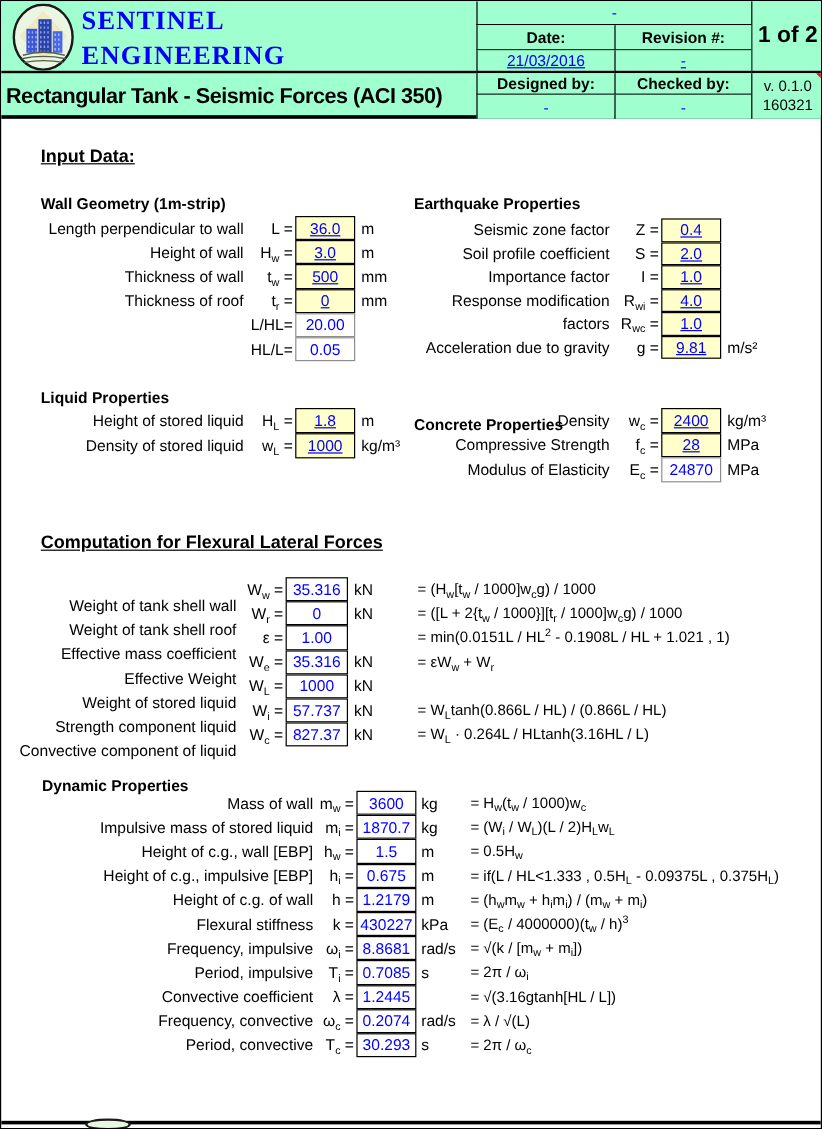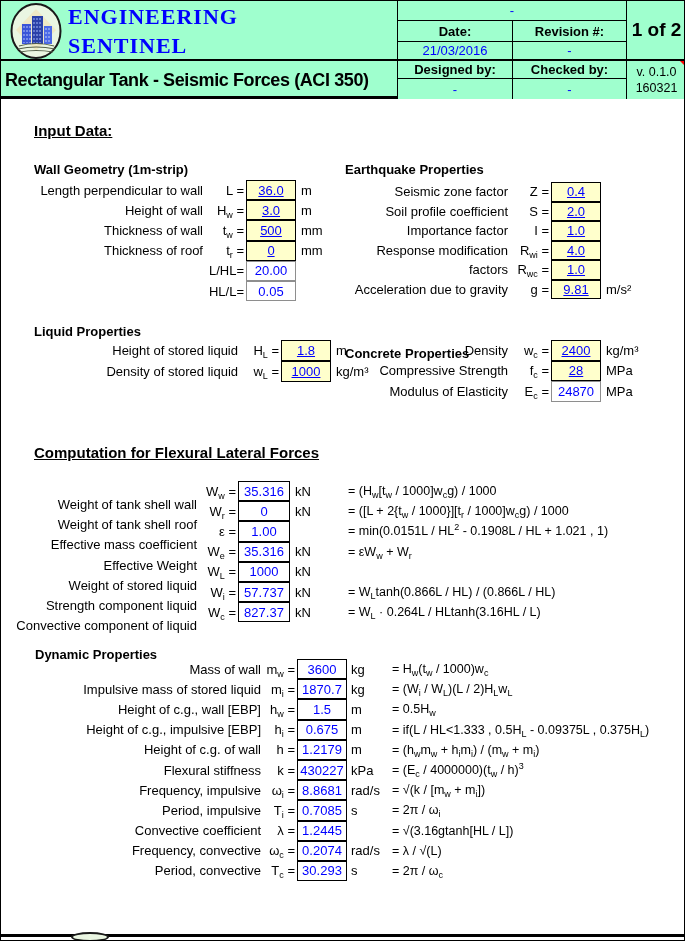--- a/index.html
+++ b/index.html
@@ -24,21 +24,21 @@
   .hdr-divider{position:absolute;left:0;top:58px;width:396px;height:2px;background:#000;}
   .doc-title{position:absolute;left:4px;top:61px;width:392px;height:36px;line-height:36px;
              font-size:18px;font-weight:bold;letter-spacing:-0.4px;white-space:nowrap;}
   .info-table{position:absolute;left:396px;top:0;width:289px;height:98px;display:grid;
               grid-template-columns:115px 114px 60px;grid-template-rows:20px 21px 19px 18px 20px;}
   .it-cell{border-left:1px solid #000;border-bottom:1px solid #000;display:flex;
            align-items:center;justify-content:center;font-size:13px;background:var(--green);}
   .it-span2{grid-column:1/3;}
   .it-label{font-weight:bold;}
   .it-val{color:var(--blue);}
-  .it-thick{border-bottom-width:2px;}
+  .it-thick{border-bottom-width:2px;text-decoration:underline;}
   .it-noline{border-bottom:none;}
   .cell-pageno{grid-column:3;grid-row:1/4;border-left:1px solid #000;border-bottom:2px solid #000;
                display:flex;align-items:center;justify-content:center;font-size:19px;font-weight:bold;
                background:var(--green);}
   .cell-version{grid-column:3;grid-row:4/6;border-left:1px solid #000;display:flex;flex-direction:column;
                 align-items:center;justify-content:center;font-size:12.5px;background:var(--green);
                 position:relative;line-height:16px;}
   .comment-marker{position:absolute;right:0;top:0;width:0;height:0;
                   border-top:6px solid var(--red);border-left:6px solid transparent;}
 
@@ -55,21 +55,21 @@
         font-size:13px;color:var(--blue);background:#fff;border:1px solid var(--calc-border);}
   .vbox.input{background:var(--yellow);border:1px solid #000;}
   .vbox.input .v{text-decoration:underline;}
   .vbox.dark{border:1px solid #000;}
   .c-unit{white-space:nowrap;}
   .c-formula{flex:1;font-size:12.5px;white-space:nowrap;}
 
   
   #wall-rows{left:0;top:179px;width:480px;}   #wall-rows .calcrow{height:20.2px;}
   #eq-rows{left:330px;top:181px;width:355px;} #eq-rows .calcrow{height:19.5px;}
-  #liq-rows{left:0;top:339px;width:480px;}    #liq-rows .calcrow{height:21px;margin-left:35px;}
+  #liq-rows{left:0;top:339px;width:480px;}    #liq-rows .calcrow{height:21px;}
   #con-rows{left:330px;top:339px;width:355px;}#con-rows .calcrow{height:20.6px;}
   #comp-rows{left:0;top:480px;width:685px;}   #comp-rows .calcrow{height:20.2px;}
   #dyn-rows{left:0;top:658px;width:685px;}    #dyn-rows .calcrow{height:20.2px;padding-left:48px;}
 
   .lrow .c-label{width:202px;} .lrow .c-sym{width:41px;} .lrow .vbox{width:50px;}
   .lrow .c-unit{width:52px;padding-left:5px;}
   .rrow .c-label{width:177px;} .rrow .c-sym{width:41px;} .rrow .vbox{width:50px;}
   .rrow .c-unit{width:60px;padding-left:5px;}
   .crow .c-label{width:196px;margin-top:27px;} .crow .c-sym{width:39px;} .crow .vbox{width:52px;}
   .crow .c-unit{width:58px;padding-left:5px;}
@@ -94,22 +94,22 @@
         <rect x="12" y="21" width="9" height="20" fill="#3A55D8"></rect>
         <rect x="22" y="13" width="11" height="28" fill="#2A41A8"></rect>
         <rect x="34" y="23" width="8" height="18" fill="#4A69E8"></rect>
         <path d="M14 23 V40 M17 23 V40 M20 23 V40" stroke="#9FB2F0" stroke-width="1.2" stroke-dasharray="2 2" fill="none"></path>
         <path d="M24 15 V40 M27 15 V40 M30 15 V40" stroke="#8FA4EC" stroke-width="1.2" stroke-dasharray="2 2" fill="none"></path>
         <path d="M36 25 V40 M39 25 V40" stroke="#AEBFF4" stroke-width="1.2" stroke-dasharray="2 2" fill="none"></path>
         <path d="M9 43 Q26 38 44 43 M8 46 Q26 42 45 46 M10 49 Q26 46 43 49" stroke="#55604A" stroke-width="1.2" fill="none"></path>
       </svg>
     </div>
     <div class="company">
+      <div>SENTINEL</div>
       <div>ENGINEERING</div>
-      <div>SENTINEL</div>
     </div>
     <div class="hdr-divider"></div>
     <div class="doc-title">Rectangular Tank - Seismic Forces (ACI 350)</div>
 
     <div class="info-table">
       <div class="it-cell it-span2 it-val">-</div>
       <div class="cell-pageno">1 of 2</div>
       <div class="it-cell it-label">Date:</div>
       <div class="it-cell it-label">Revision #:</div>
       <div class="it-cell it-val it-thick">21/03/2016</div>

